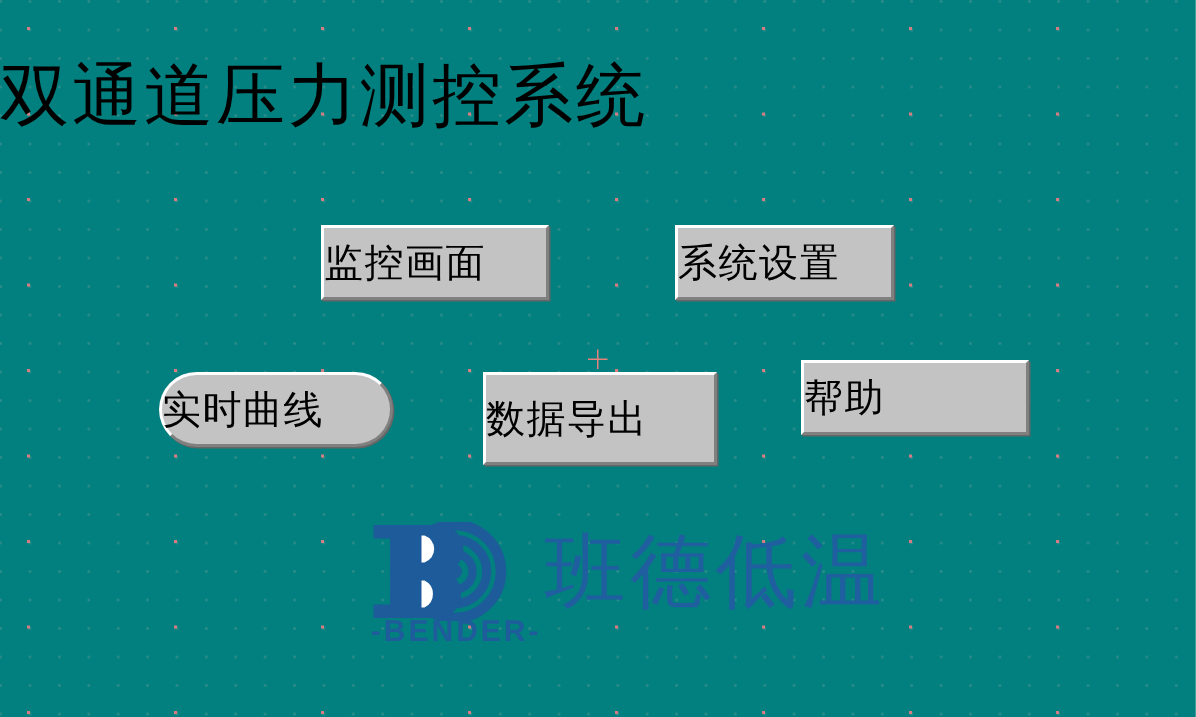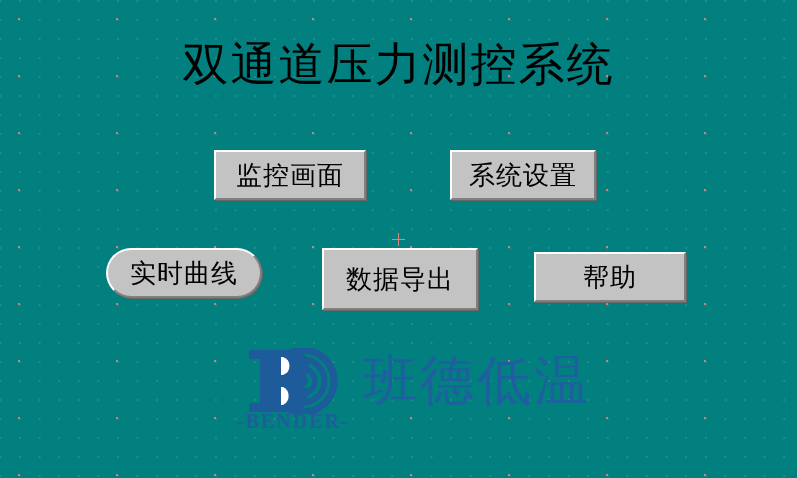--- a/index.html
+++ b/index.html
@@ -26,57 +26,56 @@
     background-position: 18px 18px, 19px 19px;
     box-sizing: border-box;
   }
 
   
   #title {
     position: absolute;
     left: 0;
     top: 37px;
     width: 797px;
-    text-align: center;
-    font-family: Liberation Sans, sans-serif;
+    text-align: left;
+    font-family: Liberation Serif, serif;
     font-size: 46px;
     line-height: 54px;
     letter-spacing: 2px;
     color: #000000;
     white-space: nowrap;
     user-select: none;
   }
 
   
   .btn {
     position: absolute;
     box-sizing: border-box;
     background: #c3c3c3;
     border-top: 2px solid #ffffff;
     border-left: 2px solid #ffffff;
     border-right: 2px solid #808080;
     border-bottom: 2px solid #808080;
     box-shadow: 1px 1px 0 0 #666666;
     display: flex;
     align-items: center;
-    justify-content: center;
     font-family: "DejaVu Serif", "Liberation Serif", serif;
     font-size: 26px;
     color: #000000;
     letter-spacing: 1px;
     white-space: nowrap;
     cursor: pointer;
     user-select: none;
   }
 
   #btn-monitor  { left: 214px; top: 150px; width: 152px; height: 50px; }
   #btn-settings { left: 450px; top: 150px; width: 146px; height: 50px; }
   #btn-curve    { left: 106px; top: 248px; width: 156px; height: 50px; border-radius: 25px; }
   #btn-export   { left: 322px; top: 248px; width: 156px; height: 62px; }
-  #btn-help     { left: 534px; top: 252px; width: 152px; height: 50px; }
+  #btn-help     { left: 534px; top: 240px; width: 152px; height: 50px; }
 
   
   #crosshair {
     position: absolute;
     left: 392px;
     top: 233px;
     width: 13px;
     height: 13px;
     pointer-events: none;
   }
@@ -101,22 +100,22 @@
     left: 0;
     top: 0;
     width: 106px;
     height: 66px;
   }
   #logo-wordmark {
     position: absolute;
     left: -6px;
     top: 62px;
     width: 124px;
-    text-align: left;
-    font-family: Liberation Serif, serif;
+    text-align: right;
+    font-family: Liberation Sans, sans-serif;
     font-weight: bold;
     font-size: 20px;
     line-height: 22px;
     letter-spacing: 2px;
     color: #1e5c9c;
     white-space: nowrap;
     user-select: none;
   }
   #logo-cn {
     position: absolute;

